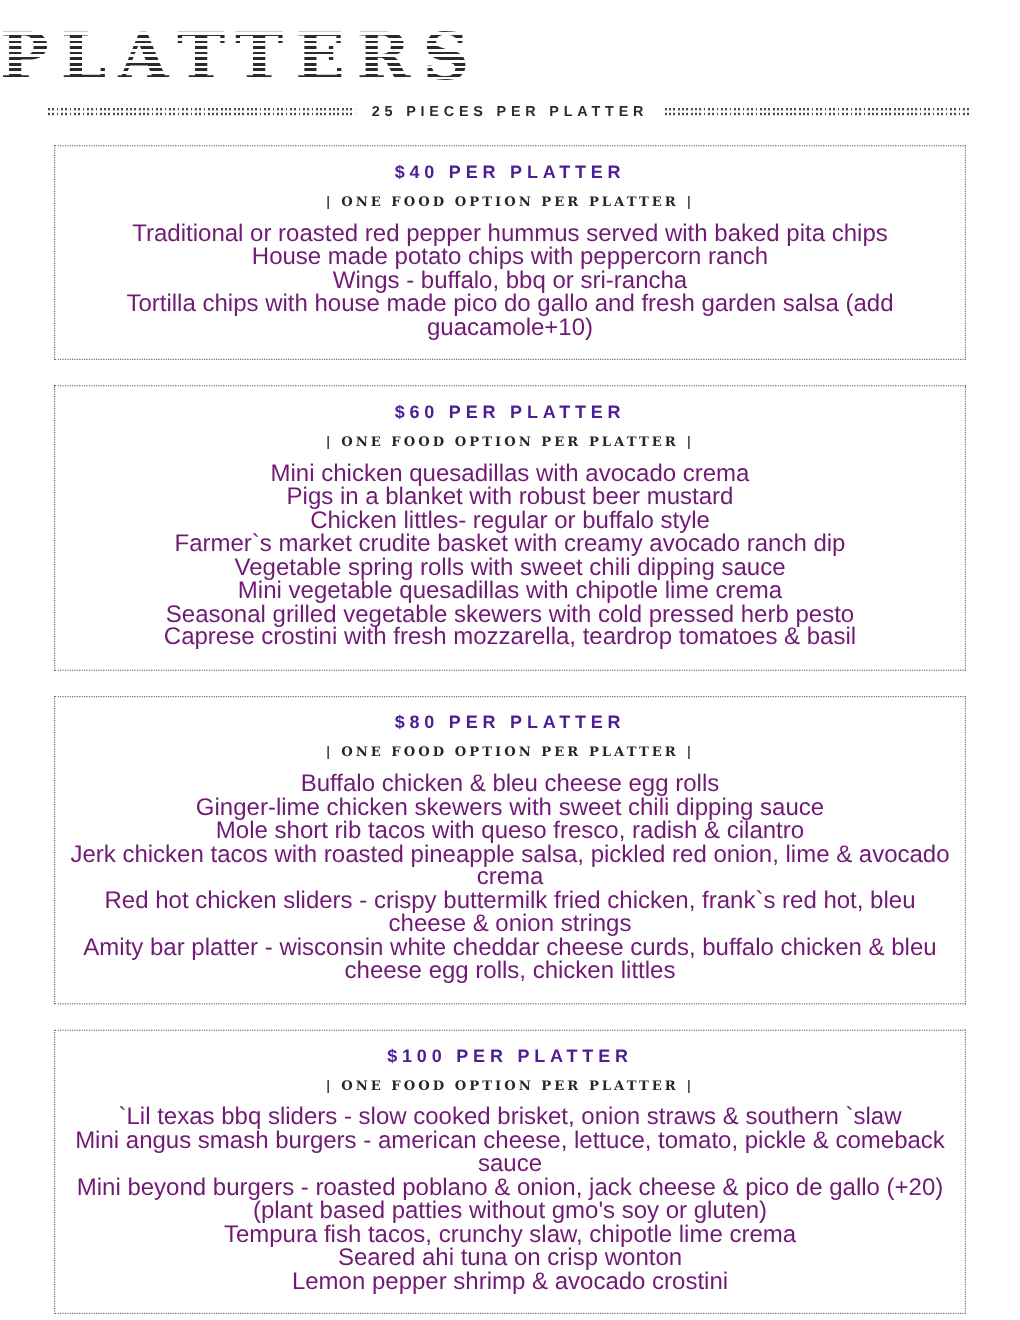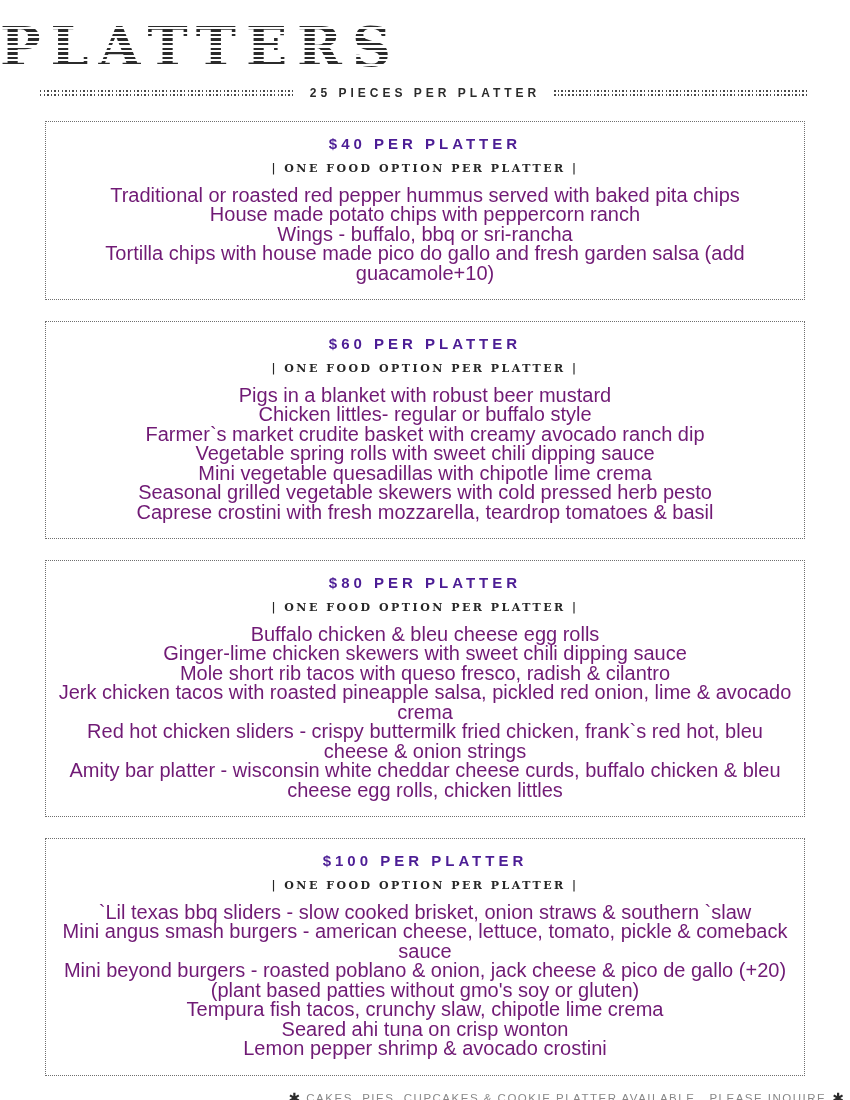--- a/index.html
+++ b/index.html
@@ -126,20 +126,21 @@
     <div class="box-subheading">| ONE FOOD OPTION PER PLATTER |</div>
     <div class="menu-item">Traditional or roasted red pepper hummus served with baked pita chips</div>
     <div class="menu-item">House made potato chips with peppercorn ranch</div>
     <div class="menu-item">Wings - buffalo, bbq or sri-rancha</div>
     <div class="menu-item">Tortilla chips with house made pico do gallo and fresh garden salsa (add guacamole+10)</div>
   </section>
 
   <section class="box">
     <h2 class="box-heading">$60 PER PLATTER</h2>
     <div class="box-subheading">| ONE FOOD OPTION PER PLATTER |</div>
+    <div class="menu-item">Mini chicken quesadillas with avocado crema</div>
     <div class="menu-item">Pigs in a blanket with robust beer mustard</div>
     <div class="menu-item">Chicken littles- regular or buffalo style</div>
     <div class="menu-item">Farmer`s market crudite basket with creamy avocado ranch dip</div>
     <div class="menu-item">Vegetable spring rolls with sweet chili dipping sauce</div>
     <div class="menu-item">Mini vegetable quesadillas with chipotle lime crema</div>
     <div class="menu-item">Seasonal grilled vegetable skewers with cold pressed herb pesto</div>
     <div class="menu-item">Caprese crostini with fresh mozzarella, teardrop tomatoes &amp; basil</div>
   </section>
 
   <section class="box">

